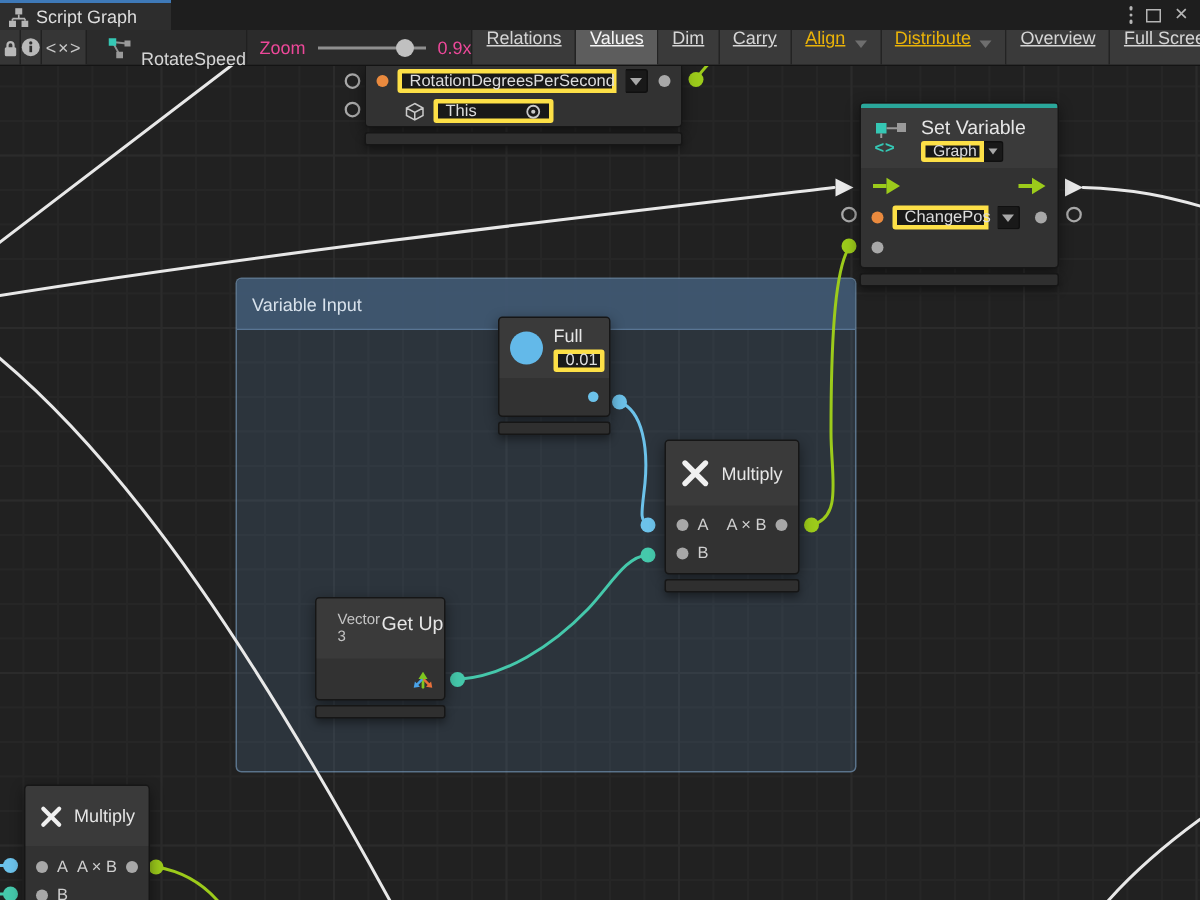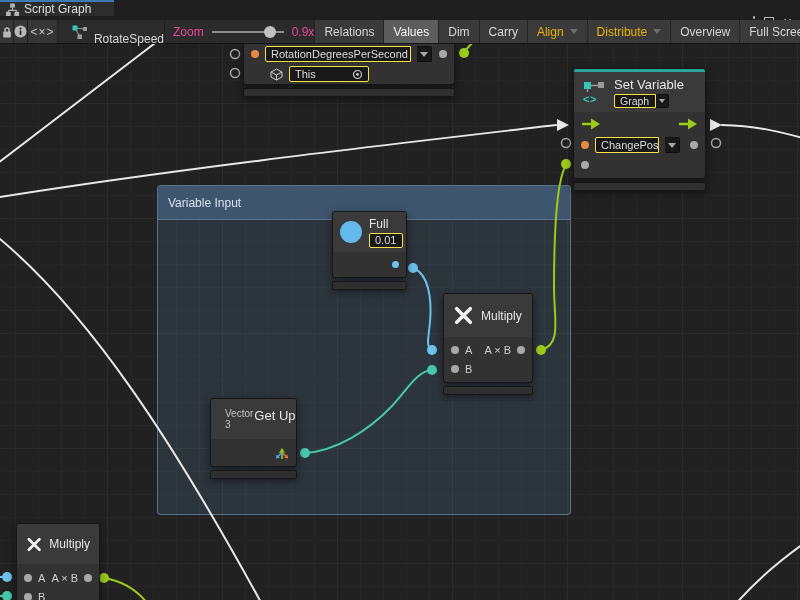--- a/index.html
+++ b/index.html
@@ -13,33 +13,33 @@
     background-image:
       linear-gradient(#2b2b2b 1px, transparent 1px),
       linear-gradient(90deg,#2b2b2b 1px, transparent 1px),
       linear-gradient(#262626 1px, transparent 1px),
       linear-gradient(90deg,#262626 1px, transparent 1px);
     background-size:115px 115px,115px 115px,23px 23px,23px 23px;
     background-position:-8px -12px,-8px -12px,-8px -12px,-8px -12px;
   }
 
   
-  #tabbar { position:absolute; left:0; top:0; width:800px; height:20px; background:#1e1e1e; z-index:10; display:flex; align-items:stretch;flex-direction:column; }
+  #tabbar { position:absolute; left:0; top:0; width:800px; height:20px; background:#1e1e1e; z-index:10; display:flex; align-items:stretch; }
   #tab { width:114px; background:#2d2d2d; border-top:2px solid #3e79b8; display:flex; align-items:center; gap:5px; padding-left:6px; }
   #tab .tab-label { font-size:12px; color:#dedede; white-space:nowrap; }
   #winctrl { margin-left:auto; display:flex; align-items:center; gap:9px; padding-right:8px; }
   .kebab { display:flex; flex-direction:column; gap:2px; }
   .kebab i { width:2.5px; height:2.5px; border-radius:50%; background:#b5b5b5; }
   .maxbox { width:10px; height:9px; border:1.5px solid #b5b5b5; }
   .closex { font-size:15px; color:#b5b5b5; line-height:10px; }
 
   #toolbar { position:absolute; left:0; top:20px; width:820px; height:24px; background:#2b2b2b; border-bottom:1px solid #141414; z-index:10; display:flex; align-items:stretch; }
   .tb-seg { background:#363636; border-right:1px solid #202020; display:flex; align-items:center; justify-content:center; }
   .tb-mid { display:flex; align-items:center; background:#2b2b2b; border-right:1px solid #202020; }
-  .tb-btn { background:#3a3a3a; border-right:1px solid #232323; display:flex; align-items:center; justify-content:center; gap:6px; padding:11px 9px; font-size:12px; color:#d6d6d6; white-space:nowrap; flex:0 0 auto; }
+  .tb-btn { background:#3a3a3a; border-right:1px solid #232323; display:flex; align-items:flex-end; justify-content:center; gap:6px; padding:11px 9px; font-size:12px; color:#d6d6d6; white-space:nowrap; flex:0 0 auto;text-decoration:underline; }
   .tb-btn.active { background:#5d5d5d; color:#f6f6f6; }
   .tb-btn.disabled { color:#eab308; }
   .caret-down { width:0; height:0; border-left:4px solid transparent; border-right:4px solid transparent; border-top:5px solid #a8a8a8; }
   .tb-btn.disabled .caret-down { border-top-color:#6e6e6e; }
   .code-glyph { font-size:12px; color:#c8c8c8; letter-spacing:1px; }
   .tb-label { font-size:12px; color:#ec4899; }
   #graph-name { font-size:12px; color:#d6d6d6; margin-left:6px;margin-top:15px; }
   #zoom-track { position:relative; width:72px; height:2px; background:#8f8f8f; margin:0 8px; }
   #zoom-handle { position:absolute; left:52px; top:-5px; width:12px; height:12px; border-radius:50%; background:#c0c0c0; }
 
@@ -56,21 +56,21 @@
   .node { position:absolute; z-index:3; }
   .node-main { background:#323232; border:1px solid #161616; border-radius:3px; box-shadow:0 3px 9px rgba(0,0,0,0.45); overflow:hidden; }
   .node-header { background:#3a3a3a; display:flex; align-items:center; gap:7px; padding:0 9px; }
   .node-footer { background:#2f2f2f; border:1px solid #161616; border-radius:2px; height:9px; margin-top:3px; box-shadow:0 3px 6px rgba(0,0,0,0.4); }
   .node-title { font-size:13px; color:#e6e6e6; white-space:nowrap; }
   .row { display:flex; align-items:center; gap:6px; padding:0 7px; height:19px; }
   .dot { width:8px; height:8px; border-radius:50%; flex:0 0 auto; }
   .dot.gray{background:#a8a8a8}.dot.orange{background:#ea8a3e}.dot.blue{background:#6cc2ea}
   .plabel { font-size:11px; color:#cfcfcf; white-space:nowrap; }
   .right-group { margin-left:auto; display:flex; align-items:center; gap:6px; }
-  .field { display:flex; align-items:center; background:#191919; border:1px solid #fde047; border-radius:2px; height:16px; padding:0 5px; font-size:11px; color:#dcdcdc; white-space:nowrap; }
+  .field { display:flex; align-items:center; background:#191919; border:3px solid #fde047; border-radius:2px; height:16px; padding:0 5px; font-size:11px; color:#dcdcdc; white-space:nowrap; }
   .field .fgrow { flex:1; }
   .dd-btn { display:flex; align-items:center; justify-content:center; background:#191919; border:1px solid #101010; border-left:none; border-radius:0 2px 2px 0; width:15px; height:16px; }
   .field.joined { border-radius:2px 0 0 2px; }
   .accent-top { height:3px; background:#2aa79b; }
   .subtle { font-size:10px; color:#c4c4c4; }
   .teal-code { color:#35c7b4; font-size:11px; font-weight:bold; letter-spacing:0.5px; line-height:8px; }
   .float-circle { width:22px; height:22px; border-radius:50%; background:#63b9e9; flex:0 0 auto; }
 </style>
 </head>
 <body>

